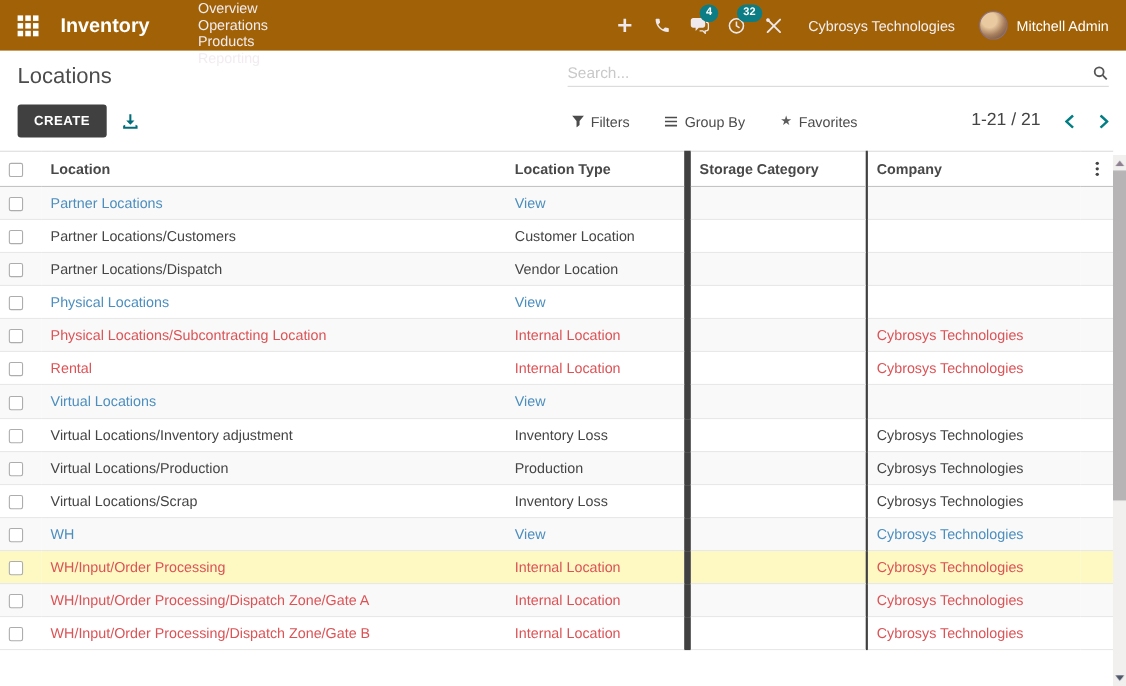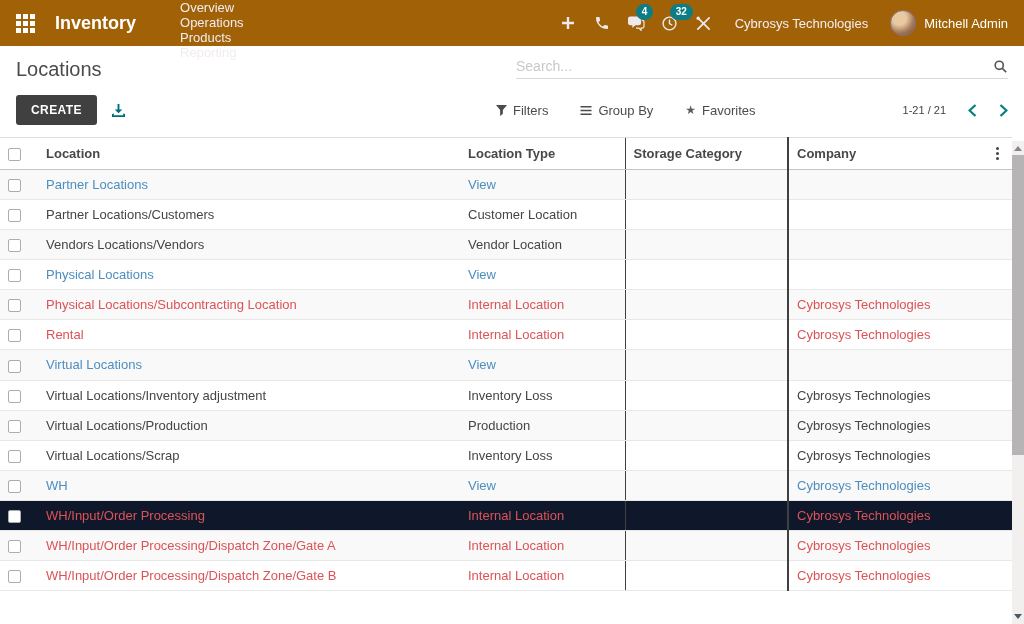--- a/index.html
+++ b/index.html
@@ -34,40 +34,40 @@
   .searchbox { margin-left:auto; width:492px; display:flex; align-items:center;
                border-bottom:1px solid #d9d9d9; padding-bottom:4px; margin-top:2px; }
   .searchbox input { border:none; outline:none; flex:1; font-size:14px; color:#555;
                      font-family:"Liberation Sans",sans-serif; }
   .searchbox input::placeholder { color:#c9c9c9; }
   .cp-bottom { display:flex; align-items:center; margin-top:14px; }
   .btn-create { background:#404040; color:#fff; border:none; font-size:12px; font-weight:bold;
                 letter-spacing:.4px; padding:8px 15px; border-radius:3px; cursor:pointer;
                 font-family:"Liberation Sans",sans-serif; }
   .dl { margin-left:14px; color:#016d7a; cursor:pointer; display:flex; }
-  .viewbtns { position:absolute; left:496px; display:flex; align-items:center; }
+  .viewbtns { position:absolute; left:520px; display:flex; align-items:center; }
   .vb { display:flex; align-items:center; font-size:13px; color:#4c4c4c; margin-right:32px;
         cursor:pointer; }
   .vb svg, .vb .star { margin-right:6px; color:#5c5c5c; }
   .star { font-size:12px; }
-  .pager { margin-left:auto; display:flex; align-items:center; font-size:11px; color:#444; }
+  .pager { margin-left:auto; display:flex; align-items:center; font-size:16px; color:#444; }
   .pager .chev { color:#017e84; margin-left:22px; cursor:pointer; display:flex; }
 
   
   .tablewrap { margin-top:12px; width:994px; }
   table { border-collapse:collapse; width:100%; table-layout:fixed; font-size:13px; }
   col.c-check { width:38px; } col.c-loc { width:422px; } col.c-type { width:165px; }
   col.c-stor { width:163px; } col.c-comp { width:194px; } col.c-dots { width:30px; }
   thead th { text-align:left; font-weight:bold; color:#484848; padding:8px 8px;
              border-top:1px solid #dcdcdc; border-bottom:1px solid #c4c4c4; }
   tbody td { padding:7px 8px; border-bottom:1px solid #e8e8e8; color:#454545;
              white-space:nowrap; overflow:hidden; }
   tbody tr:nth-child(odd) { background:#f9f9f9; }
-  tbody tr.hovered { background:#0f172a; }
-  td.cell-storage, th.th-storage { border-left:1px solid #404040; }
+  tbody tr.hovered { background:#fef9c3; }
+  td.cell-storage, th.th-storage { border-left:6px solid #404040; }
   td.cell-company, th.th-company { border-left:2px solid #404040; }
   tr.c-blue td.cell-location, tr.c-blue td.cell-type, tr.c-blue td.cell-company { color:#4c8ebe; }
   tr.c-red td.cell-location, tr.c-red td.cell-type, tr.c-red td.cell-company { color:#dc5356; }
   .checkbox { width:13px; height:13px; border:1px solid #adadad; border-radius:2px;
               background:#fff; display:inline-block; vertical-align:middle; cursor:pointer; }
   .kebab { display:flex; flex-direction:column; align-items:center; cursor:pointer; }
   .kebab i { width:3px; height:3px; background:#444; border-radius:50%; margin:1px 0; }
 
   
   .sb { position:fixed; top:141px; right:0; width:12px; height:483px; background:#f1f0ef; }
@@ -233,21 +233,21 @@
         <tr class="c-dark">
     <td><span class="checkbox"></span></td>
     <td class="cell-location">Partner Locations/Customers</td>
     <td class="cell-type">Customer Location</td>
     <td class="cell-storage"></td>
     <td class="cell-company"></td>
     <td></td>
   </tr>
         <tr class="c-dark">
     <td><span class="checkbox"></span></td>
-    <td class="cell-location">Vendors Locations/Vendors</td>
+    <td class="cell-location">Partner Locations/Dispatch</td>
     <td class="cell-type">Vendor Location</td>
     <td class="cell-storage"></td>
     <td class="cell-company"></td>
     <td></td>
   </tr>
         <tr class="c-blue">
     <td><span class="checkbox"></span></td>
     <td class="cell-location">Physical Locations</td>
     <td class="cell-type">View</td>
     <td class="cell-storage"></td>

